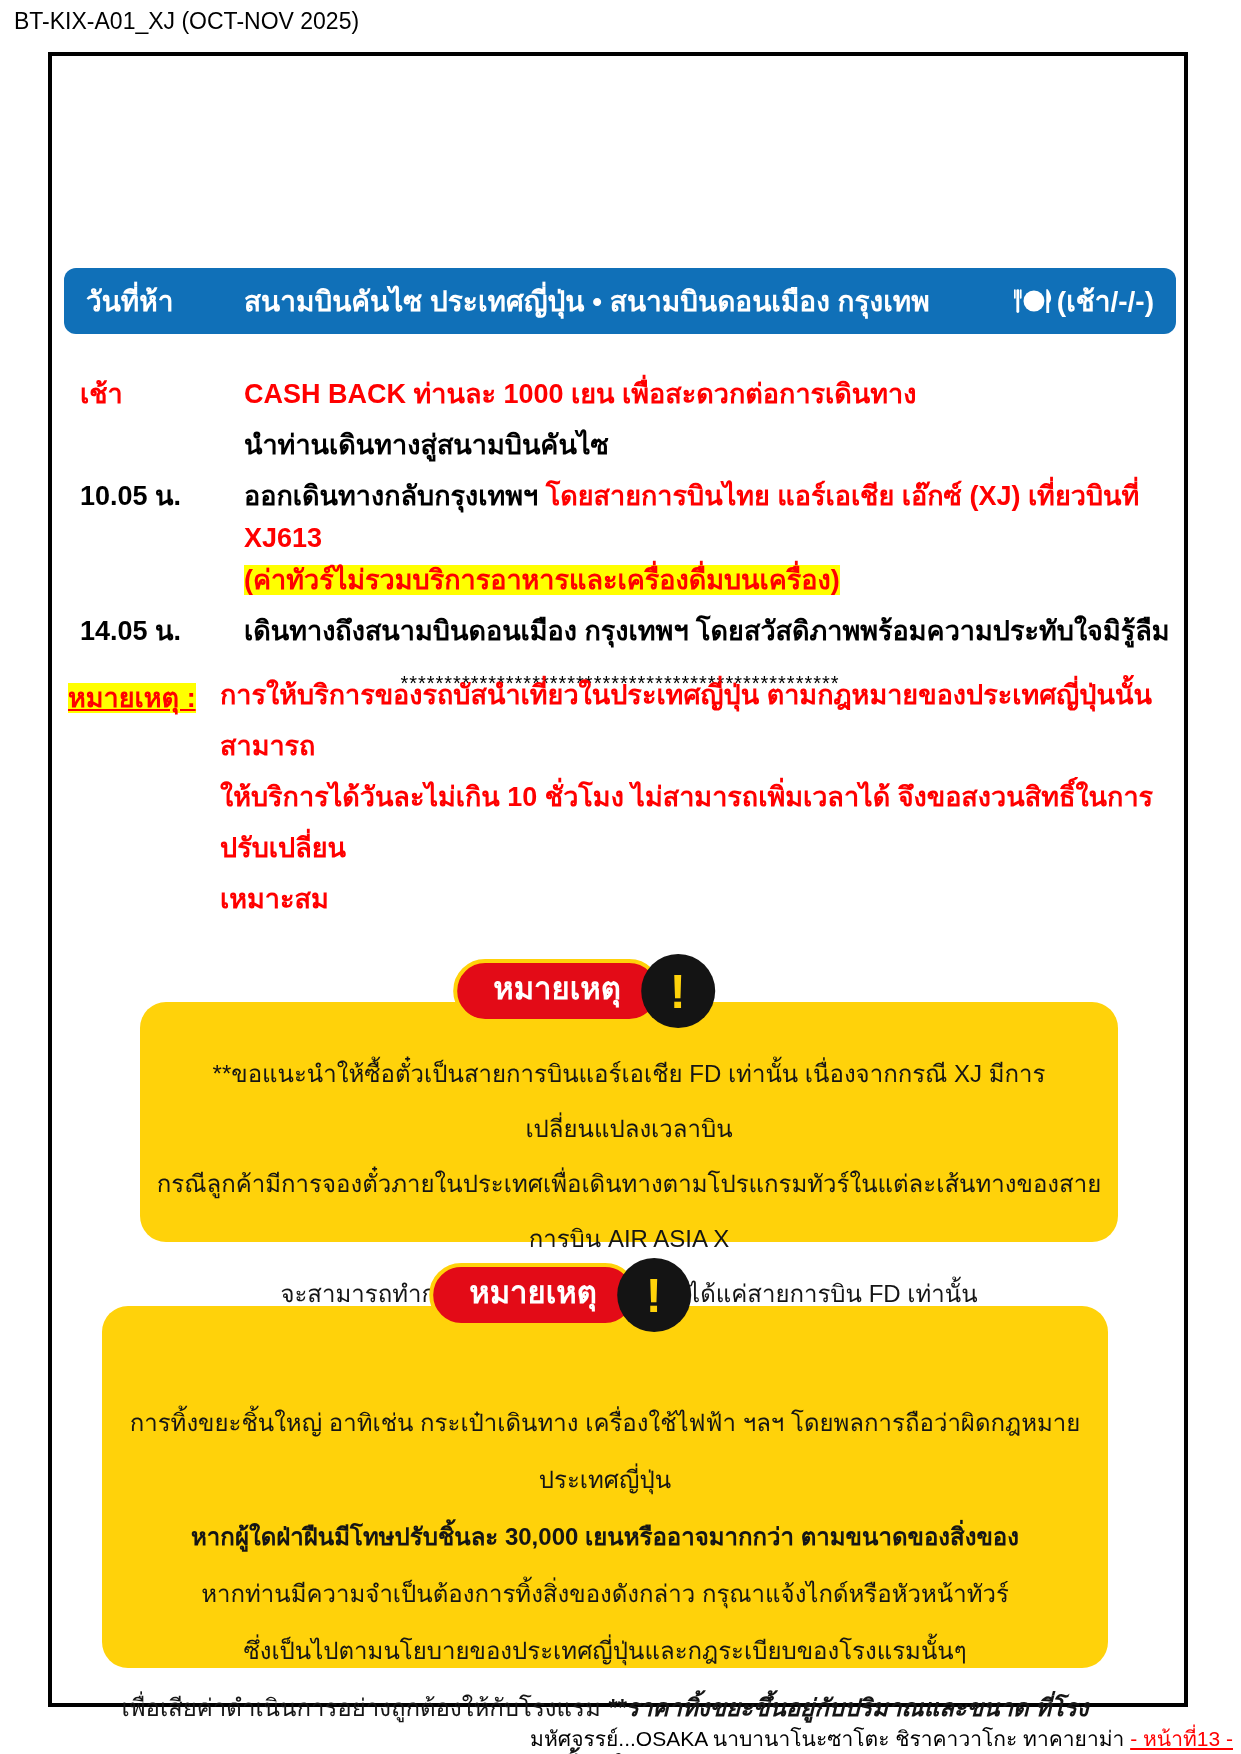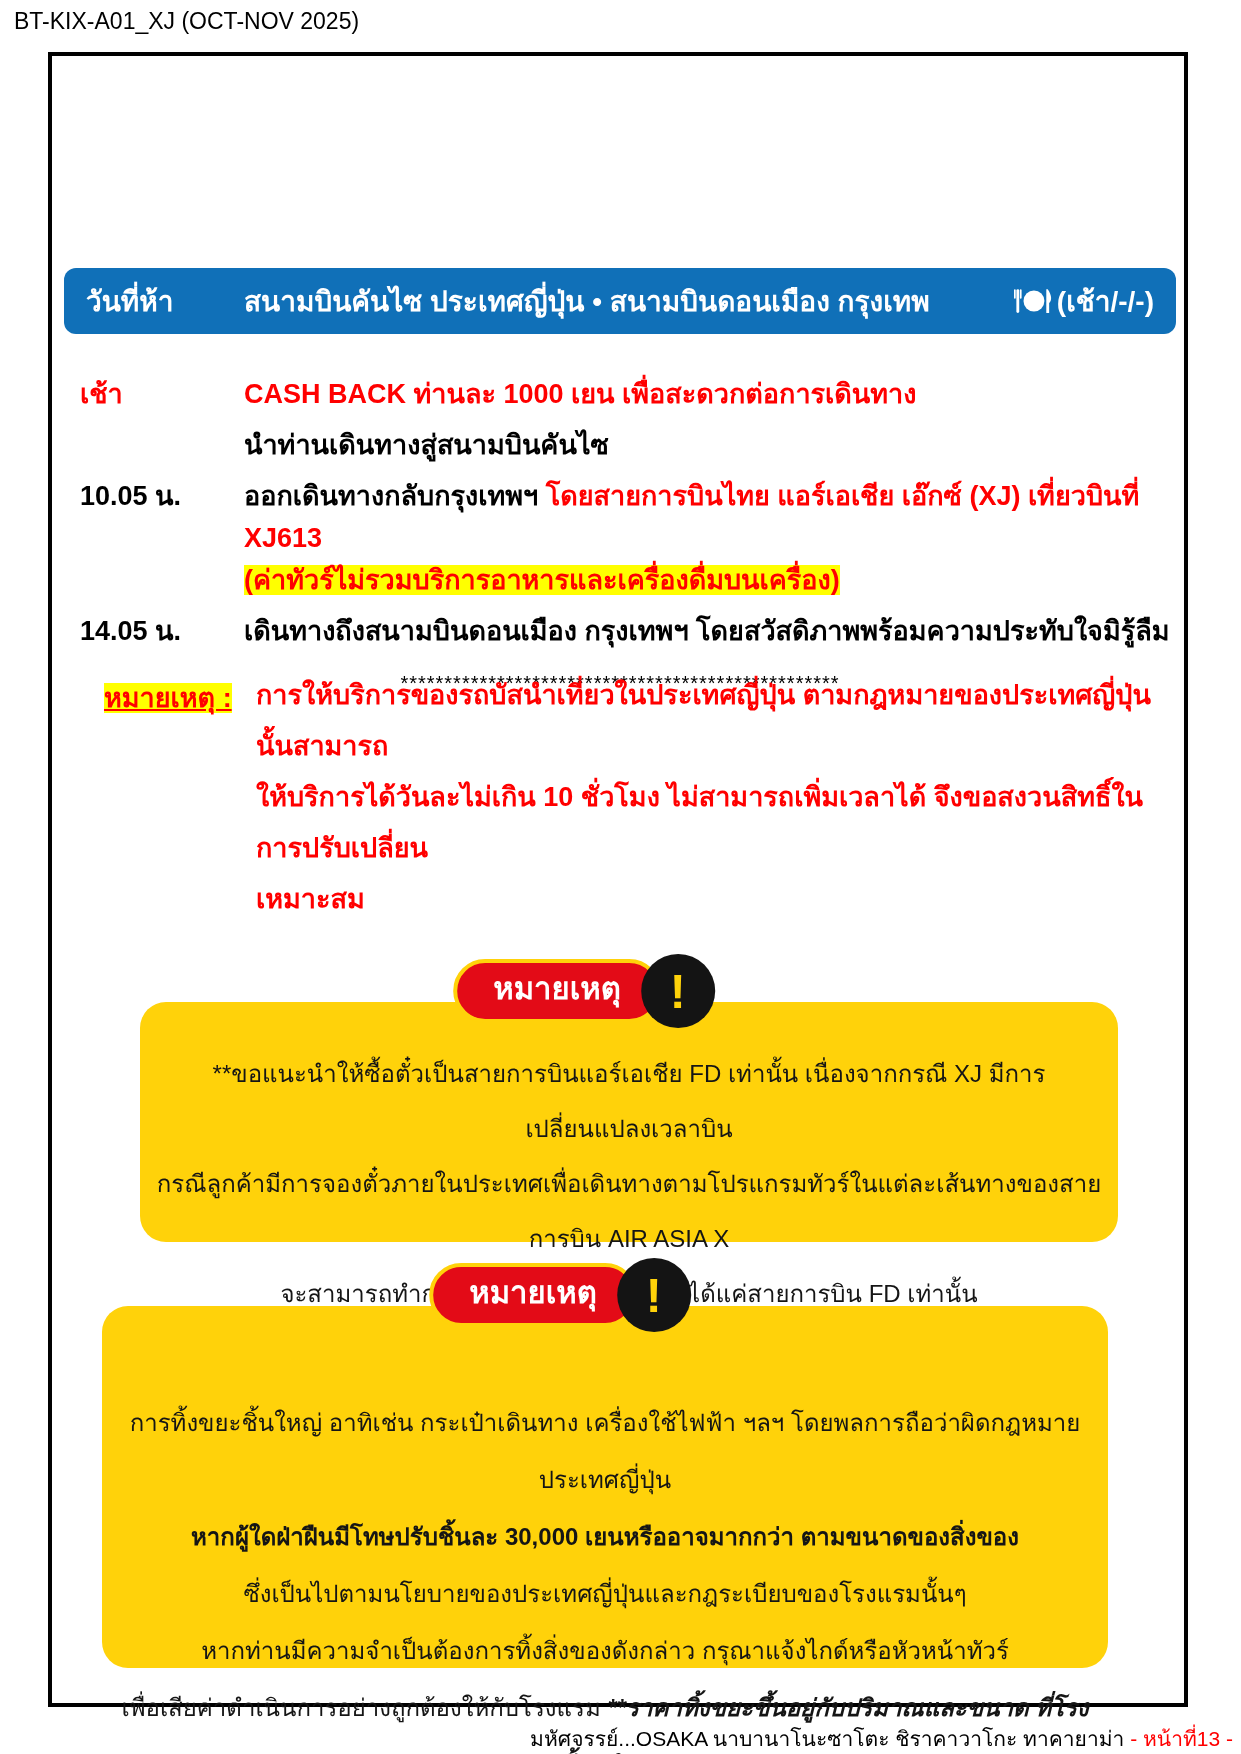--- a/index.html
+++ b/index.html
@@ -27,21 +27,21 @@
   .s-time { width:168px; flex-shrink:0; padding-left:4px; font-weight:700; font-size:27px; color:#000;margin-left:12px; }
   .s-time.red { color:#ff0000; }
   .s-text { flex:1; font-size:27px; color:#000; font-weight:600; }
   .red-bold { color:#ff0000; font-weight:700; }
   .hl-red { background:#ffff00; color:#ff0000; font-weight:700; }
   .separator { text-align:center; font-size:20px; letter-spacing:1px; color:#000;
                margin-top:10px; font-weight:400; }
 
   
   .remark { position:absolute; left:12px; top:614px; width:1112px; display:flex; }
-  .remark-label-col { width:156px; flex-shrink:0; padding-left:4px; padding-top:6px;margin-left:36px; }
+  .remark-label-col { width:156px; flex-shrink:0; padding-left:4px; padding-top:6px; }
   .remark-label { background:#ffff00; color:#ff0000; font-weight:700; font-size:27px;
                   text-decoration:underline; }
   .remark-text { flex:1; color:#ff0000; font-weight:700; font-size:27px; line-height:51px; }
 
   
   .note-box { position:absolute; background:#ffd20a; border-radius:26px; text-align:center; }
   .note-box-1 { left:88px; top:946px; width:978px; height:240px; padding:44px 14px 0; }
   .note-box-2 { left:50px; top:1250px; width:1006px; height:362px; padding:88px 14px 0; }
   .note-line { font-size:24px; color:#151515; line-height:55px; font-weight:500; }
   .note-box-2 .note-line { line-height:57px; }
@@ -58,21 +58,21 @@
                   color:#ffd20a; display:flex; align-items:center; justify-content:center;
                   font-weight:800; font-size:48px; margin-left:-20px; z-index:2; }
 
   .warning-pill { display:inline-block; background:#cf2a2f; color:#fff; font-size:24px;
                   font-weight:600; padding:5px 30px 9px; border-radius:999px;
                   margin-top:8px; line-height:1.5; }
 
   
   .footer { position:absolute; left:0; top:1722px; width:1233px; text-align:right;
             font-size:21px; color:#000; }
-  .footer .page-num { color:#ff0000; }
+  .footer .page-num { color:#ff0000;text-decoration:underline; }
 </style>
 </head>
 <body>
 
 <div class="doc-code">BT-KIX-A01_XJ (OCT-NOV 2025)</div>
 
 <div class="frame">
 
   <div class="day-bar">
     <span class="day-label">วันที่ห้า</span>
@@ -139,22 +139,22 @@
     <div><span class="warning-pill">(กรณีลูกค้าจองเป็นสายการบินอื่นๆสายการบินจะไม่รับผิดชอบใดๆทั้งสิ้น)</span></div>
   </div>
 
   <div class="note-box note-box-2">
     <div class="badge">
       <span class="badge-pill">หมายเหตุ</span>
       <span class="badge-circle">!</span>
     </div>
     <div class="note-line">การทิ้งขยะชิ้นใหญ่ อาทิเช่น กระเป๋าเดินทาง เครื่องใช้ไฟฟ้า ฯลฯ โดยพลการถือว่าผิดกฎหมายประเทศญี่ปุ่น</div>
     <div class="note-line bold">หากผู้ใดฝ่าฝืนมีโทษปรับชิ้นละ 30,000 เยนหรืออาจมากกว่า ตามขนาดของสิ่งของ</div>
+    <div class="note-line">หากท่านมีความจำเป็นต้องการทิ้งสิ่งของดังกล่าว กรุณาแจ้งไกด์หรือหัวหน้าทัวร์</div>
     <div class="note-line">ซึ่งเป็นไปตามนโยบายของประเทศญี่ปุ่นและกฎระเบียบของโรงแรมนั้นๆ</div>
-    <div class="note-line">หากท่านมีความจำเป็นต้องการทิ้งสิ่งของดังกล่าว กรุณาแจ้งไกด์หรือหัวหน้าทัวร์</div>
     <div class="note-line">
       <span>เพื่อเสียค่าดำเนินการอย่างถูกต้องให้กับโรงแรม </span><span class="bold-italic">**ราคาทิ้งขยะขึ้นอยู่กับปริมาณและขนาด ที่โรงแรมนั้นๆกำหนด**</span>
     </div>
   </div>
 
 </div>
 
 <div class="footer">
   <span>มหัศจรรย์...OSAKA นาบานาโนะซาโตะ ชิราคาวาโกะ ทาคายาม่า </span><span class="page-num">- หน้าที่13 -</span>
 </div>

